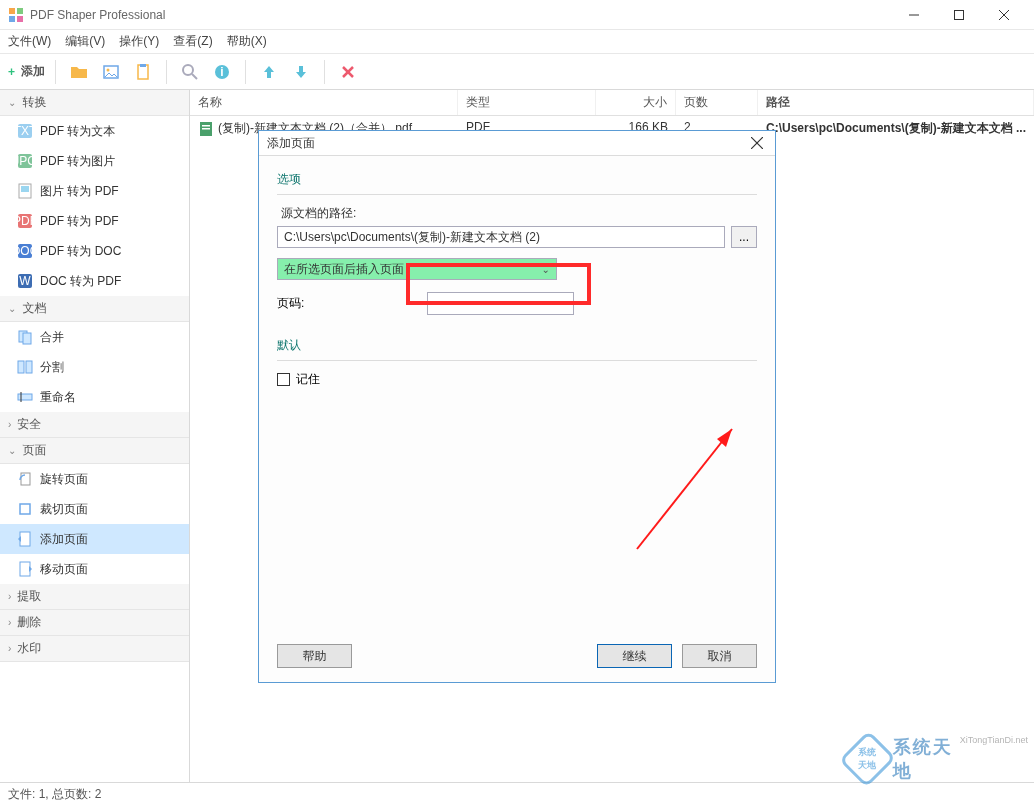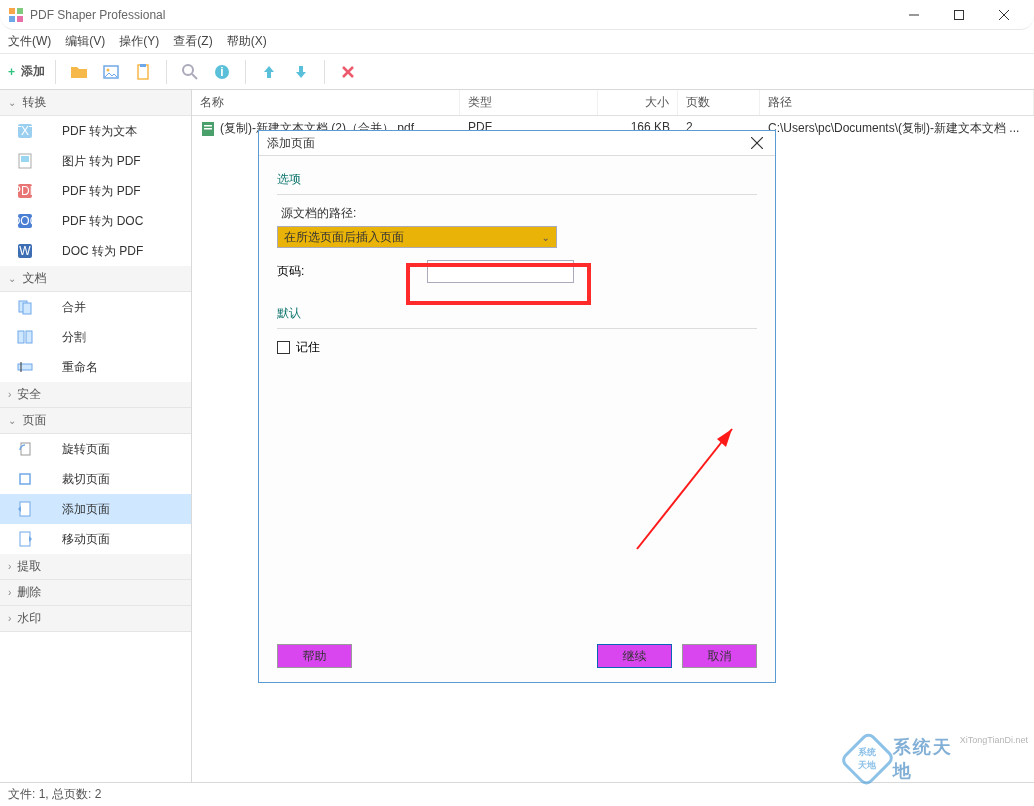--- a/index.html
+++ b/index.html
@@ -1,73 +1,73 @@
 <!DOCTYPE html>
 <html><head>
 <meta charset="utf-8">
 <style>
 * { box-sizing: border-box; margin: 0; padding: 0; font-family: "Microsoft YaHei", "Segoe UI", sans-serif; font-size: 12px; }
 body { width: 1034px; height: 806px; background: #fff; position: relative; overflow: hidden; }
 
-.titlebar { height: 30px; background: #fff; display: flex; align-items: center; padding: 0 8px; border-bottom: 1px solid #e8e8e8; border-radius: 14px; }
+.titlebar { height: 30px; background: #fff; display: flex; align-items: center; padding: 0 8px; border-bottom: 1px solid #e8e8e8; }
 .app-icon { width: 16px; height: 16px; margin-right: 6px; display: inline-flex; }
 .app-title { color: #666; font-size: 12px; flex: 1; }
 .win-controls { display: flex; }
 .win-btn { width: 45px; height: 30px; display: flex; align-items: center; justify-content: center; color: #555; }
 .win-btn svg { width: 10px; height: 10px; }
 
 .menubar { height: 24px; display: flex; align-items: center; padding: 0 8px; gap: 14px; color: #444; border-bottom: 1px solid #e8e8e8; }
 .menubar span { cursor: default; }
 
 .toolbar { height: 36px; display: flex; align-items: center; padding: 0 8px; gap: 6px; border-bottom: 1px solid #d9d9d9; }
 .tb-add { color: #2ec27e; font-size: 18px; font-weight: bold; display:flex; align-items:center; gap:6px;}
 .tb-add-text { color:#555; font-size:12px; }
 .tb-sep { width: 1px; height: 24px; background: #e0e0e0; margin: 0 4px; }
 .tb-icon { width: 26px; height: 26px; display:flex; align-items:center; justify-content:center; border-radius:3px; }
 .tb-icon svg { width: 18px; height: 18px; }
 
 .main { display: flex; height: calc(806px - 30px - 24px - 36px - 24px); }
 .sidebar { width: 192px; border-right: 1px solid #d9d9d9; overflow-y: auto; }
 .sb-group { display:flex; align-items:center; padding: 4px 8px; color:#555; background:#f5f5f5; border-bottom:1px solid #e5e5e5; cursor:default; }
 .sb-group .chev { color:#888; margin-right:6px; font-size:10px; }
-.sb-item { display:flex; align-items:center; padding: 6px 12px 6px 16px; gap:28px; cursor:default; }
+.sb-item { display:flex; align-items:center; padding: 6px 12px 6px 16px; gap:6px; cursor:default; }
 .sb-item.selected { background:#cfe8ff; }
 .sb-icon { width:18px; height:18px; display:inline-flex; align-items:center; justify-content:center; }
 .sb-icon svg { width:18px; height:18px; }
 .sb-label { color:#333; }
 
 .content { flex:1; display:flex; flex-direction:column; }
 .table-header { display:flex; border-bottom:1px solid #e0e0e0; color:#555; }
 .th { padding:4px 8px; border-right:1px solid #f0f0f0; }
-.th-name{ width:268px;} .th-type{ width:138px;} .th-size{ width:80px; text-align:right;} .th-pages{ width:82px;} .th-path{ flex:1; }
+.th-name{ width:268px;} .th-type{ width:138px;} .th-size{ width:80px; text-align:right;} .th-pages{ width:82px;} .th-path{ flex:1;font-weight:bold; }
 .table-row { display:flex; padding:2px 0; color:#333; }
 .td { padding:2px 8px; white-space:nowrap; overflow:hidden; text-overflow:ellipsis; }
 .row-icon{ width:16px; height:16px; display:inline-flex; vertical-align:middle; margin-right:4px;}
 
 .statusbar { height:24px; border-top:1px solid #d9d9d9; display:flex; align-items:center; padding:0 8px; color:#555; }
 
 .dialog { position:absolute; left:258px; top:130px; width:518px; height:553px; background:#fdfdfd; border:1px solid #5a9bd4; box-shadow: none; }
 .dlg-title { height:25px; background:#fff; display:flex; align-items:center; padding:0 8px; border-bottom:1px solid #dcdcdc; }
 .dlg-title-text { flex:1; color:#333; }
 .dlg-close { width:20px; height:20px; display:flex; align-items:center; justify-content:center; }
 .dlg-body { padding: 15px 18px; }
 .group-label { color:#0f766e; margin-bottom:6px; }
 .hr { height:1px; background:#dcdcdc; margin: 2px 0 10px 0; }
 .field-label { color:#333; margin: 4px 0 4px 4px; }
 .path-row { display:flex; gap:6px; margin-bottom:10px; }
 .path-input { flex:1; height:22px; border:1px solid #aab; background:#fff; padding:0 6px; color:#333; }
 .browse-btn { width:26px; height:22px; border:1px solid #aab; background:#f1f1f1; display:flex; align-items:center; justify-content:center; }
-.combo { width:280px; height:22px; border:1px solid #aab; background:#eab308; padding:4px 6px; color:#333; display:flex; align-items:center; justify-content:space-between; }
+.combo { width:280px; height:22px; border:1px solid #aab; background:#86efac; padding:4px 6px; color:#333; display:flex; align-items:center; justify-content:space-between; }
 .page-row { display:flex; align-items:center; margin-top:12px; gap: 48px; }
 .page-input { width:147px; height:23px; border:1px solid #aab; background:#fff; margin-left: 75px; }
 .highlight { position:absolute; border:4px solid #ff2a2a; pointer-events:none; }
 .checkbox-row{ display:flex; align-items:center; gap:6px; margin-top:6px;}
 .checkbox{ width:13px; height:13px; border:1px solid #333; background:#fff;}
 .dlg-footer { position:absolute; bottom:14px; left:18px; right:18px; display:flex; justify-content:space-between; }
-.dlg-btn { width:75px; height:24px; border:1px solid #9a9a9a; background:#d946ef; display:flex; align-items:center; justify-content:center; color:#333; }
+.dlg-btn { width:75px; height:24px; border:1px solid #9a9a9a; background:#e5e5e5; display:flex; align-items:center; justify-content:center; color:#333; }
 .dlg-btn.primary { border:1.5px solid #0a66b5; }
 .footer-right { display:flex; gap:10px;padding-left:36px; }
 
 .arrow-svg { position:absolute; left:368px; top:288px; width:120px; height:140px; pointer-events:none; }
 
 .watermark { position:absolute; right:6px; bottom:22px; width:180px; height:50px; display:flex; align-items:center; gap:6px; opacity:0.55;}
 .wm-badge{ width:42px; height:42px; border:3px solid #2f8fd6; border-radius:8px; transform:rotate(45deg); display:flex; align-items:center; justify-content:center;}
 .wm-inner{ transform:rotate(-45deg); color:#2f8fd6; font-weight:bold; font-size:9px; text-align:center;}
 .wm-text{ display:flex; flex-direction:row;}
 .wm-cn{ color:#1b6fb5; font-size:18px; font-weight:bold; letter-spacing:2px;}
@@ -179,20 +179,29 @@
         <span>转换</span>
       </div>
     <div class="sb-item">
         <span class="sb-icon">
           <svg viewBox="0 0 18 18">
             <rect x="2" y="2" width="14" height="14" rx="2" fill="#9bcff0"></rect>
             <text x="9" y="12.5" font-size="6" text-anchor="middle" fill="#fff">TXT</text>
           </svg>
         </span>
         <span class="sb-label">PDF 转为文本</span>
+      </div>
+    <div class="sb-item">
+        <span class="sb-icon">
+          <svg viewBox="0 0 18 18">
+            <rect x="2" y="2" width="14" height="14" rx="2" fill="#7fc49a"></rect>
+            <text x="9" y="12.5" font-size="6" text-anchor="middle" fill="#fff">JPG</text>
+          </svg>
+        </span>
+        <span class="sb-label">PDF 转为图片</span>
       </div>
     <div class="sb-item">
         <span class="sb-icon">
           <svg viewBox="0 0 18 18">
             <rect x="3" y="2" width="12" height="14" fill="#fff" stroke="#aaa"></rect>
             <rect x="5" y="4" width="8" height="6" fill="#9bd6f0"></rect>
           </svg>
         </span>
         <span class="sb-label">图片 转为 PDF</span>
       </div>
@@ -349,20 +358,24 @@
         <svg width="12" height="12" viewBox="0 0 10 10">
           <line x1="0" y1="0" x2="10" y2="10" stroke="#333"></line>
           <line x1="10" y1="0" x2="0" y2="10" stroke="#333"></line>
         </svg>
       </span>
   </div>
   <div class="dlg-body">
     <div class="group-label">选项</div>
     <div class="hr"></div>
     <div class="field-label">源文档的路径:</div>
+    <div class="path-row">
+      <input class="path-input" value="C:\Users\pc\Documents\(复制)-新建文本文档 (2)" style="">
+      <div class="browse-btn">...</div>
+    </div>
     <div class="combo">
       <span>在所选页面后插入页面</span>
       <span style="font-size:10px;color:#555">⌄</span>
     </div>
     <div class="page-row">
       <span>页码:</span>
       <input class="page-input" style="">
     </div>
 
     <div style="height:22px"></div>

